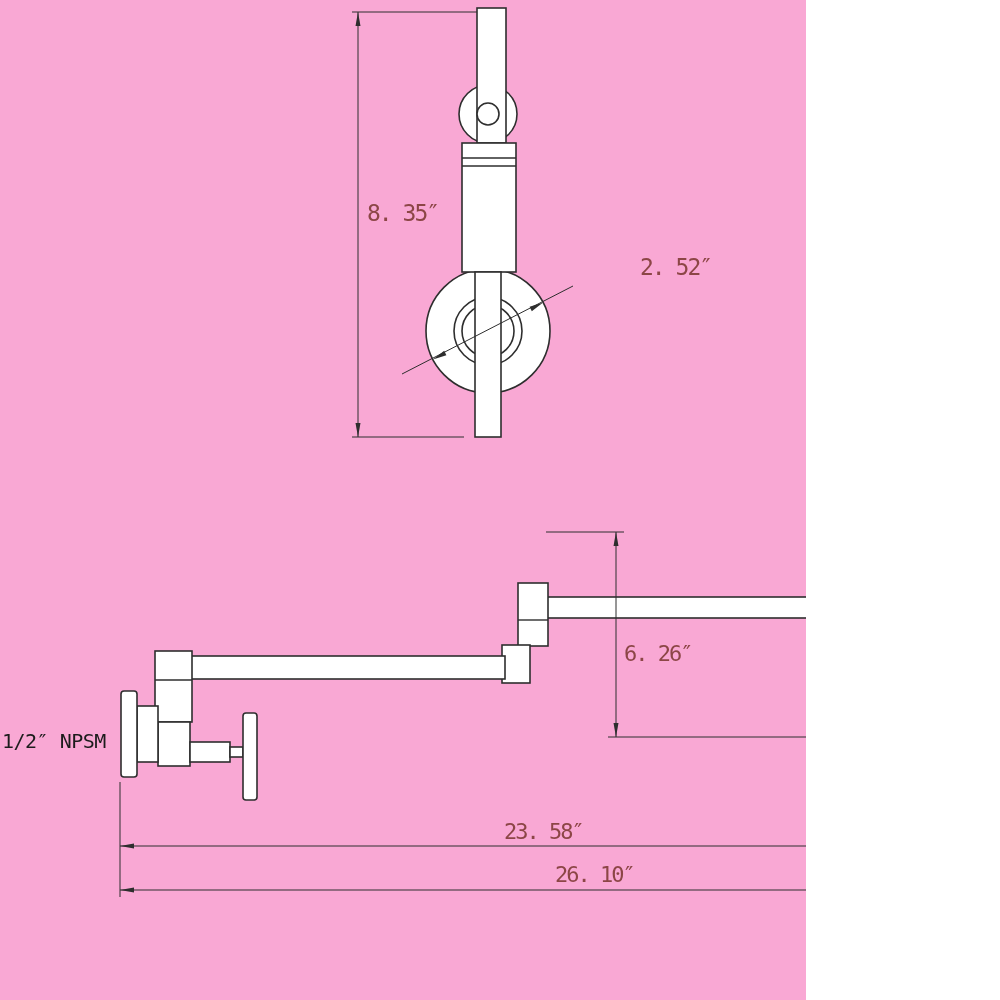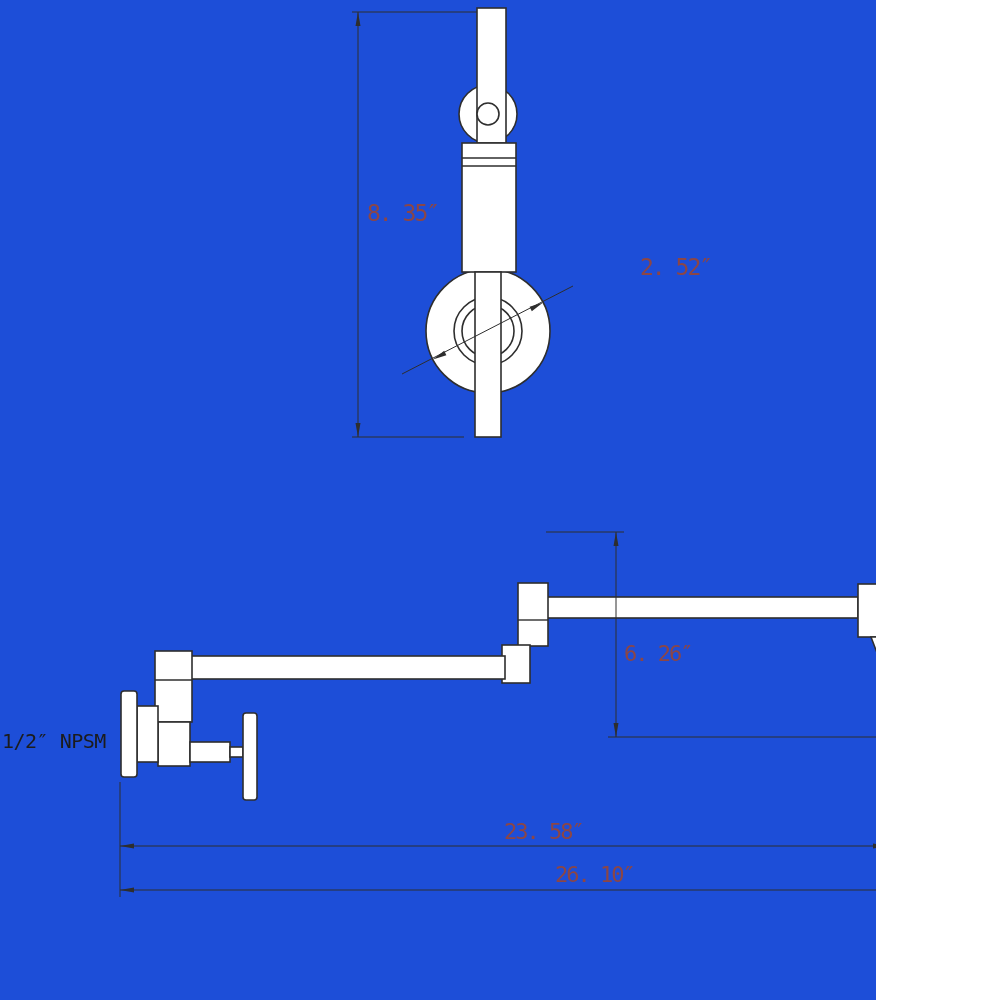--- a/index.html
+++ b/index.html
@@ -1,16 +1,16 @@
 <!DOCTYPE html>
 <html><head>
 <meta charset="utf-8">
 <style>
   html,body{margin:0;padding:0;background:#ffffff;}
-  .canvas{position:relative;width:876px;height:1000px;background:#1d4ed8;overflow:hidden;}
+  .canvas{position:relative;width:806px;height:1000px;background:#f9a8d4;overflow:hidden;}
   svg{display:block;}
   .shape{fill:#ffffff;stroke:#2e2e2e;stroke-width:1.6;stroke-linejoin:miter;}
   .shape-line{stroke:#2e2e2e;stroke-width:1.4;fill:none;}
   .dim{stroke:#2e2e2e;stroke-width:1;fill:none;}
   .arrow{fill:#2e2e2e;stroke:none;}
   .dim-text{
     font-family:"DejaVu Sans Mono","Liberation Mono",monospace;
     font-size:22px;letter-spacing:-2px;fill:#8c4646;
   }
   .dim-text-lg{font-size:23px;}

